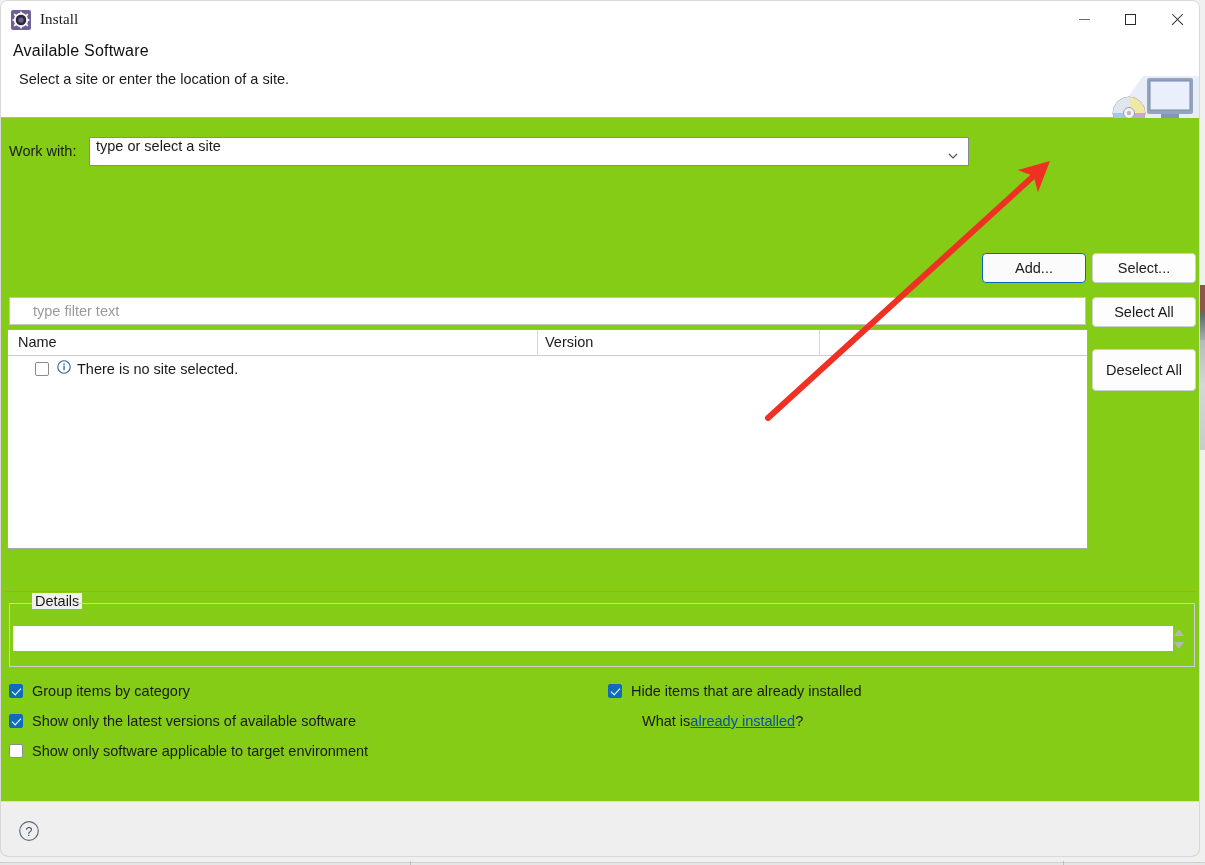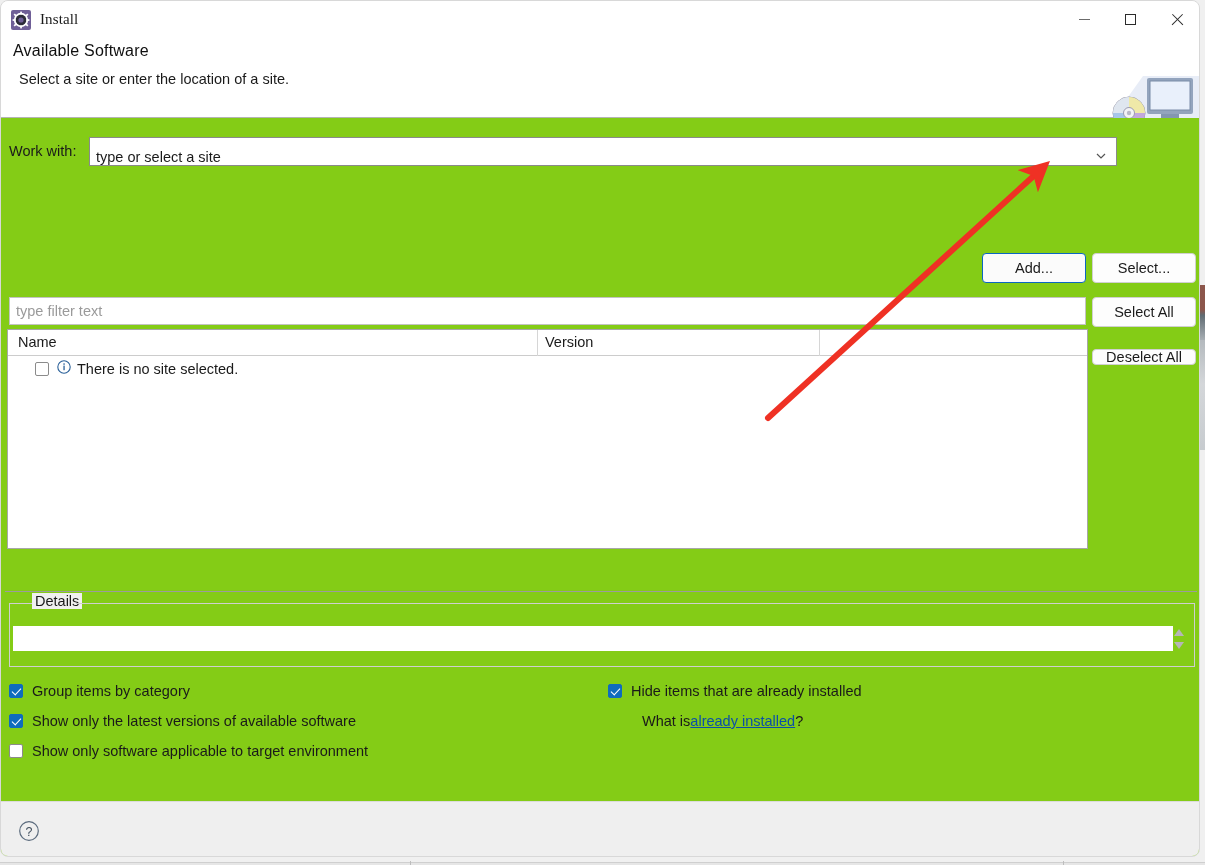--- a/index.html
+++ b/index.html
@@ -86,46 +86,46 @@
 
   
   .body { position: relative; height: 739px; background: #84cc16; }
 
   .row-workwith {
     position: absolute; left: 0; top: 18px; width: 1198px; height: 30px;
     display: flex; align-items: center;
   }
   .lbl-workwith { font-size: 14.5px; color: #1a1a1a; margin-left: 8px; width: 80px; }
   .combo {
-    position: relative; width: 1028px; height: 29px; background: #ffffff;
-    border: 1px solid #8a8a8a; display: flex; align-items: flex-end;
+    position: relative; width: 880px; height: 29px; background: #ffffff;
+    border: 1px solid #8a8a8a; display: flex; align-items: flex-start;
   }
   .combo-value { font-size: 14.5px; color: #1a1a1a; padding-left: 6px; }
   .combo-arrow { position: absolute; right: 10px; top: 9px; width: 10px; height: 10px; }
 
   .btn {
     background: #fdfdfd; border: 1px solid #d0d0d0; border-radius: 4px;
     font-family: "Liberation Sans", sans-serif; font-size: 14.5px; color: #1a1a1a;
     display: flex; align-items: center; justify-content: center;
     cursor: default;
   }
   .btn-add {
     position: absolute; left: 981px; top: 135px; width: 104px; height: 30px;
     border: 1.6px solid #0a66c2; background: #fbfbfb;
   }
   .btn-manage { position: absolute; left: 1091px; top: 135px; width: 104px; height: 30px; }
   .btn-selall { position: absolute; left: 1091px; top: 179px; width: 104px; height: 30px; }
-  .btn-deselall { position: absolute; left: 1091px; top: 231px; width: 104px; height: 16px; }
+  .btn-deselall { position: absolute; left: 1091px; top: 231px; width: 104px; height: 42px; }
 
   .filter {
     position: absolute; left: 8px; top: 179px; width: 1077px; height: 28px;
     background: #ffffff; border: 1px solid #c3c3c3;
     display: flex; align-items: center;
   }
-  .filter span { font-size: 14.5px; color: #9a9a9a; padding-left: 6px; }
+  .filter span { font-size: 14.5px; color: #9a9a9a; padding-left: 23px; }
 
   .tree {
     position: absolute; left: 6px; top: 211px; width: 1081px; height: 220px;
     background: #ffffff; border: 1px solid #a7a7a7;
   }
   .tree-head { position: relative; height: 26px; border-bottom: 1px solid #cccccc; }
   .col-div { position: absolute; top: 0; width: 1px; height: 26px; background: #d6d6d6; }
   .col-label { position: absolute; top: 4px; font-size: 14.5px; color: #1a1a1a; }
   .tree-row { display: flex; align-items: center; height: 26px; padding-left: 27px; }
   .chk {

